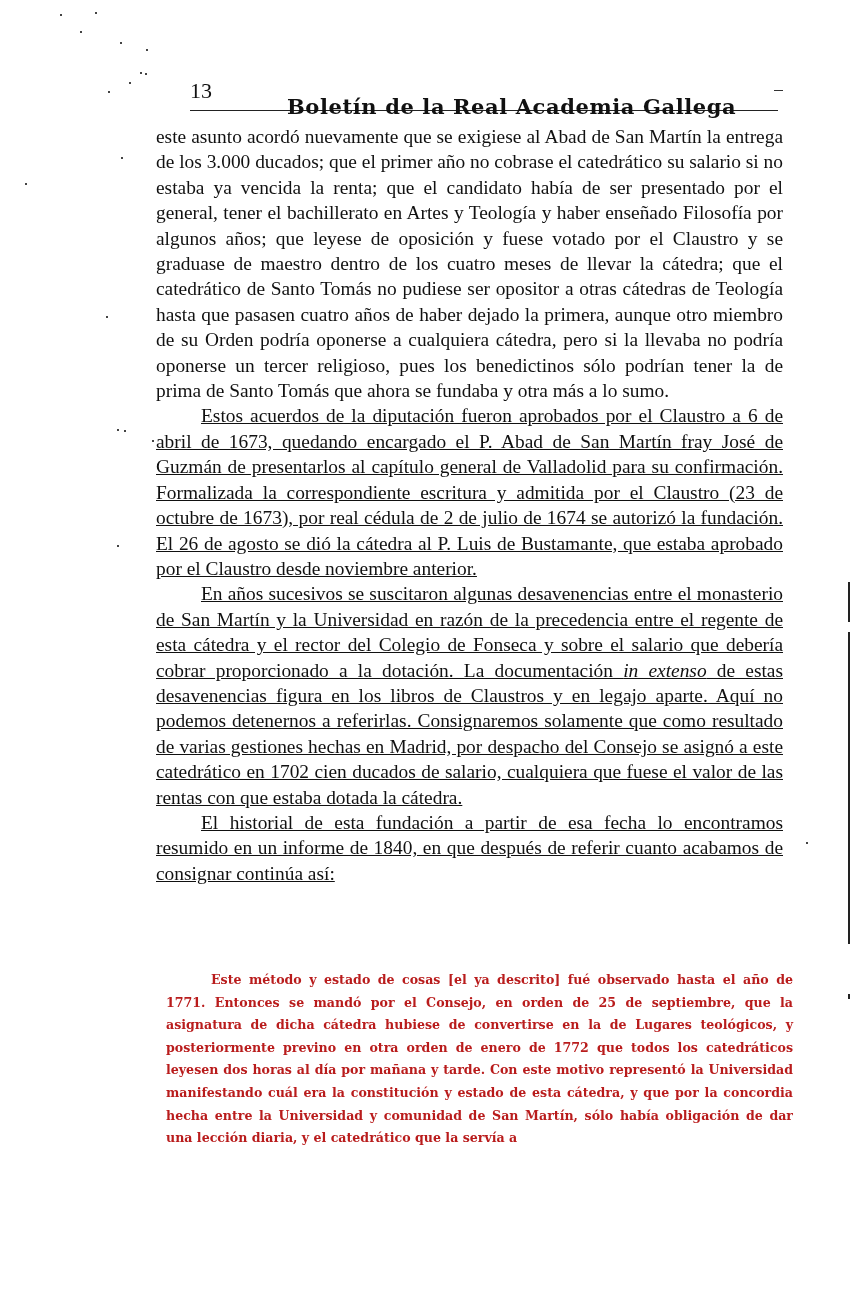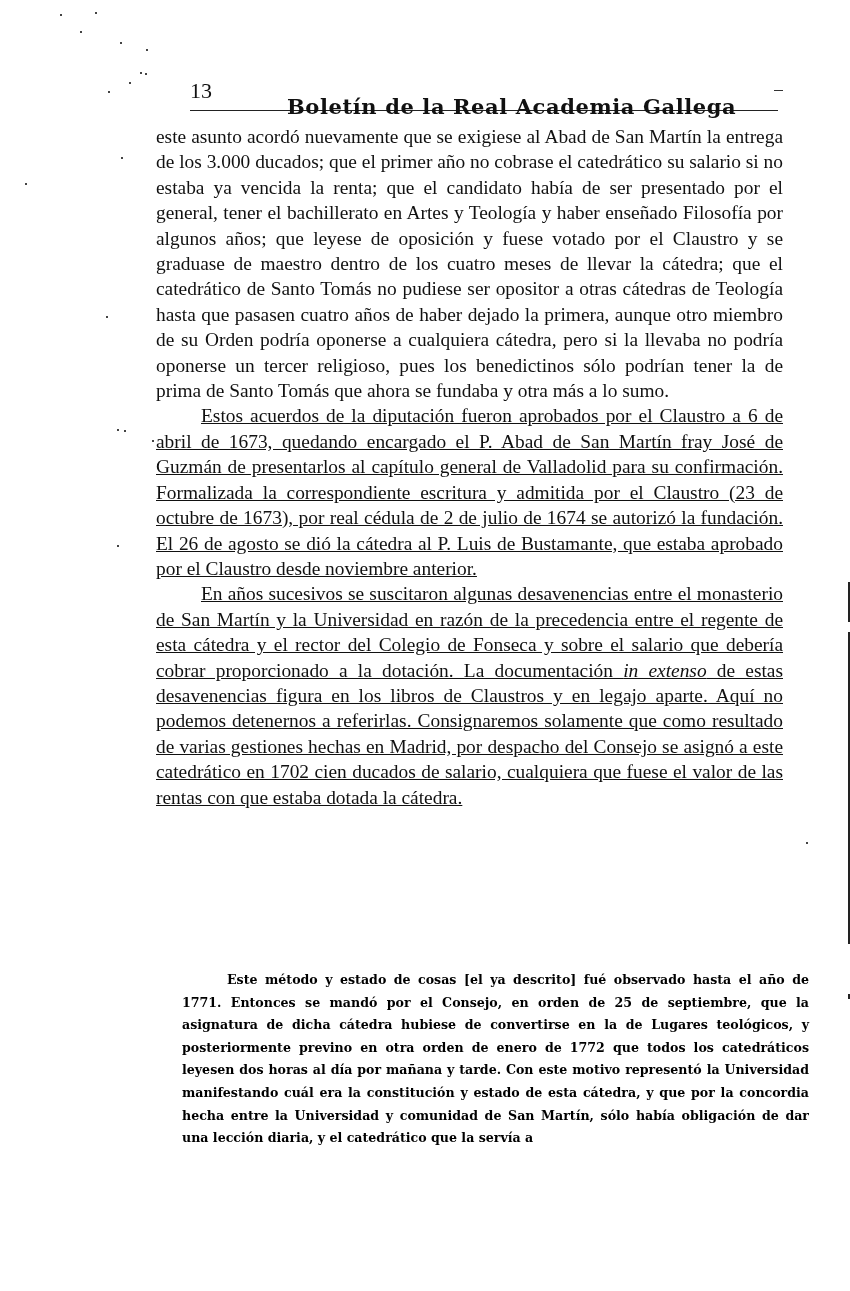--- a/index.html
+++ b/index.html
@@ -6,21 +6,21 @@
     body { width: 850px; height: 1291px; position: relative; overflow: hidden; color: #111; }
     .page { position: absolute; left: 0; top: 0; width: 850px; height: 1291px; }
     .running-head { position: absolute; left: 190px; top: 76px; width: 588px; height: 34px; border-bottom: 1.5px solid #222; }
     .page-number { position: absolute; left: 0; top: 2px; font-family: "Liberation Serif", serif; font-size: 22px; }
     .journal-title { position: absolute; left: 97px; top: 0; font-family: "DejaVu Serif", serif; font-weight: bold; font-size: 21px; letter-spacing: 0.6px; margin-top: 18px; }
     .head-dash { position: absolute; right: -5px; top: 14px; width: 9px; border-top: 1.5px solid #333; }
     .body-text { position: absolute; left: 156px; top: 124px; width: 627px; font-family: "Liberation Serif", serif; font-size: 19.4px; line-height: 25.4px; text-align: justify; }
     .body-text p { margin: 0; }
     .body-text p.indent { text-indent: 45px; text-decoration: underline; }
     .body-text em { font-style: italic; }
-    .quote { position: absolute; left: 182px; top: 969px; width: 627px; font-family: "DejaVu Serif", serif; font-size: 12.6px; line-height: 22.6px; text-align: justify; text-indent: 45px; font-weight: bold; color: #000000; }
+    .quote { position: absolute; left: 166px; top: 969px; width: 627px; font-family: "DejaVu Serif", serif; font-size: 12.6px; line-height: 22.6px; text-align: justify; text-indent: 45px; font-weight: bold; color: #b91c1c; }
     .margin-rule { position: absolute; left: 848px; width: 2px; background: #222; }
     .speck { position: absolute; width: 2px; height: 2px; background: #444; }
   </style>
 </head>
 <body>
 
 <div class="page">
 
   <div class="speck" style="left:60px;top:14px"></div>
   <div class="speck" style="left:95px;top:12px"></div>
@@ -47,17 +47,18 @@
   <div class="running-head">
     <span class="page-number">13</span>
     <span class="journal-title">Boletín de la Real Academia Gallega</span>
     <span class="head-dash"></span>
   </div>
 
   <div class="body-text">
     <p>este asunto acordó nuevamente que se exigiese al Abad de San Martín la entrega de los 3.000 ducados; que el primer año no cobrase el catedrático su salario si no estaba ya vencida la renta; que el candidato había de ser presentado por el general, tener el bachillerato en Artes y Teología y haber enseñado Filosofía por algunos años; que leyese de oposición y fuese votado por el Claustro y se graduase de maestro dentro de los cuatro meses de llevar la cátedra; que el catedrático de Santo Tomás no pudiese ser opositor a otras cátedras de Teología hasta que pasasen cuatro años de haber dejado la primera, aunque otro miembro de su Orden podría oponerse a cualquiera cátedra, pero si la llevaba no podría oponerse un tercer religioso, pues los benedictinos sólo podrían tener la de prima de Santo Tomás que ahora se fundaba y otra más a lo sumo.</p>
     <p class="indent">Estos acuerdos de la diputación fueron aprobados por el Claustro a 6 de abril de 1673, quedando encargado el P. Abad de San Martín fray José de Guzmán de presentarlos al capítulo general de Valladolid para su confirmación. Formalizada la correspondiente escritura y admitida por el Claustro (23 de octubre de 1673), por real cédula de 2 de julio de 1674 se autorizó la fundación. El 26 de agosto se dió la cátedra al P. Luis de Bustamante, que estaba aprobado por el Claustro desde noviembre anterior.</p>
     <p class="indent"><span>En años sucesivos se suscitaron algunas desavenencias entre el monasterio de San Martín y la Universidad en razón de la precedencia entre el regente de esta cátedra y el rector del Colegio de Fonseca y sobre el salario que debería cobrar proporcionado a la dotación. La documentación </span><em>in extenso</em><span> de estas desavenencias figura en los libros de Claustros y en legajo aparte. Aquí no podemos detenernos a referirlas. Consignaremos solamente que como resultado de varias gestiones hechas en Madrid, por despacho del Consejo se asignó a este catedrático en 1702 cien ducados de salario, cualquiera que fuese el valor de las rentas con que estaba dotada la cátedra.</span></p>
+    <p class="indent">El historial de esta fundación a partir de esa fecha lo encontramos resumido en un informe de 1840, en que después de referir cuanto acabamos de consignar continúa así:</p>
   </div>
 
   <div class="quote">Este método y estado de cosas [el ya descrito] fué observado hasta el año de 1771. Entonces se mandó por el Consejo, en orden de 25 de septiembre, que la asignatura de dicha cátedra hubiese de convertirse en la de Lugares teológicos, y posteriormente previno en otra orden de enero de 1772 que todos los catedráticos leyesen dos horas al día por mañana y tarde. Con este motivo representó la Universidad manifestando cuál era la constitución y estado de esta cátedra, y que por la concordia hecha entre la Universidad y comunidad de San Martín, sólo había obligación de dar una lección diaria, y el catedrático que la servía a</div>
 
 </div>
 
 </body></html>

